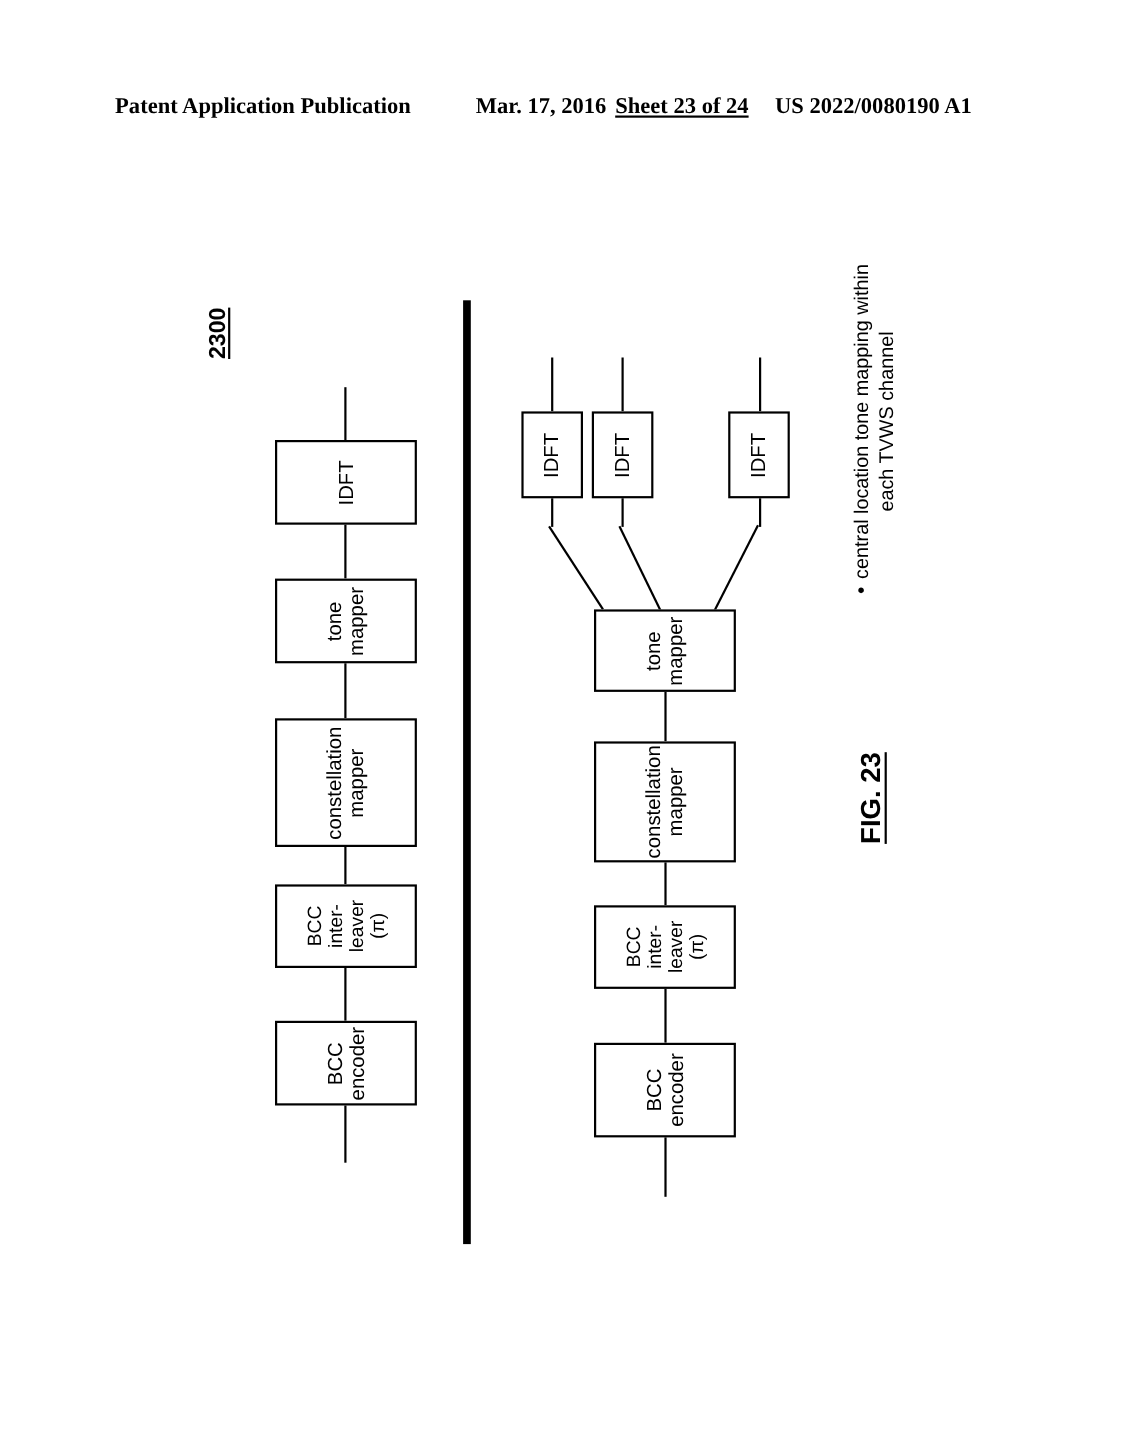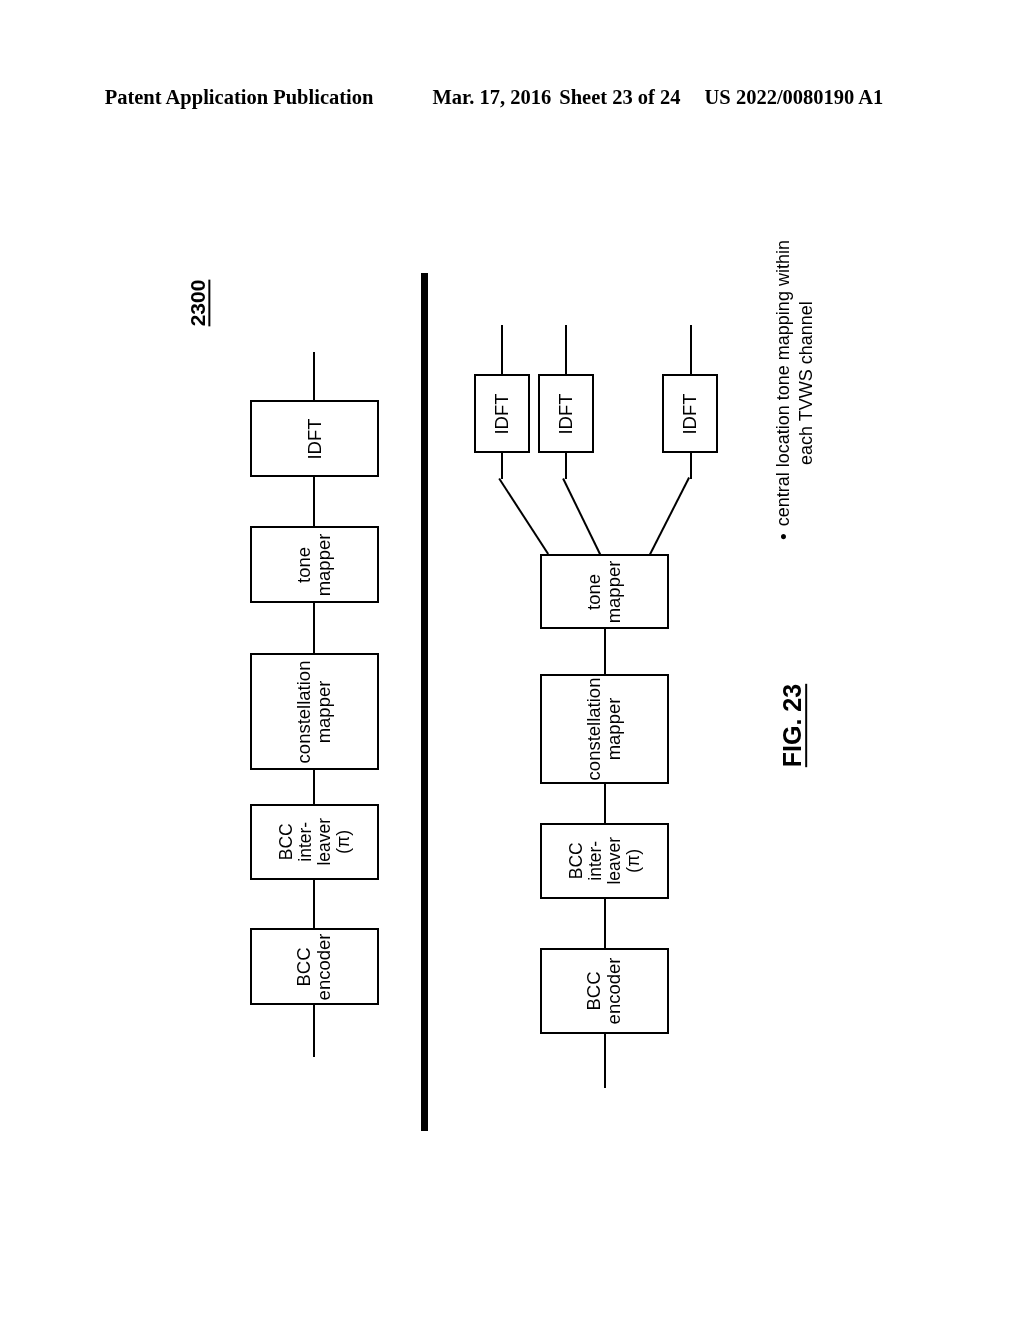--- a/index.html
+++ b/index.html
@@ -27,21 +27,21 @@
     justify-content: center;
     align-items: baseline;
     font-family: "Liberation Serif", serif;
     font-weight: bold;
     font-size: 20.5px;
     letter-spacing: 0px;
     white-space: pre;
   }
   #page-header .hdr-pub { margin-right: 36px; }
   #page-header .hdr-date { margin-right: 8px; margin-left: 23px; }
-  #page-header .hdr-sheet { margin-right: 24px; }
+  #page-header .hdr-sheet { margin-right: 24px; text-decoration: underline; }
 
   
   #figure {
     position: absolute;
     top: 0;
     left: 0;
     width: 1024px;
     height: 1320px;
   }
 

